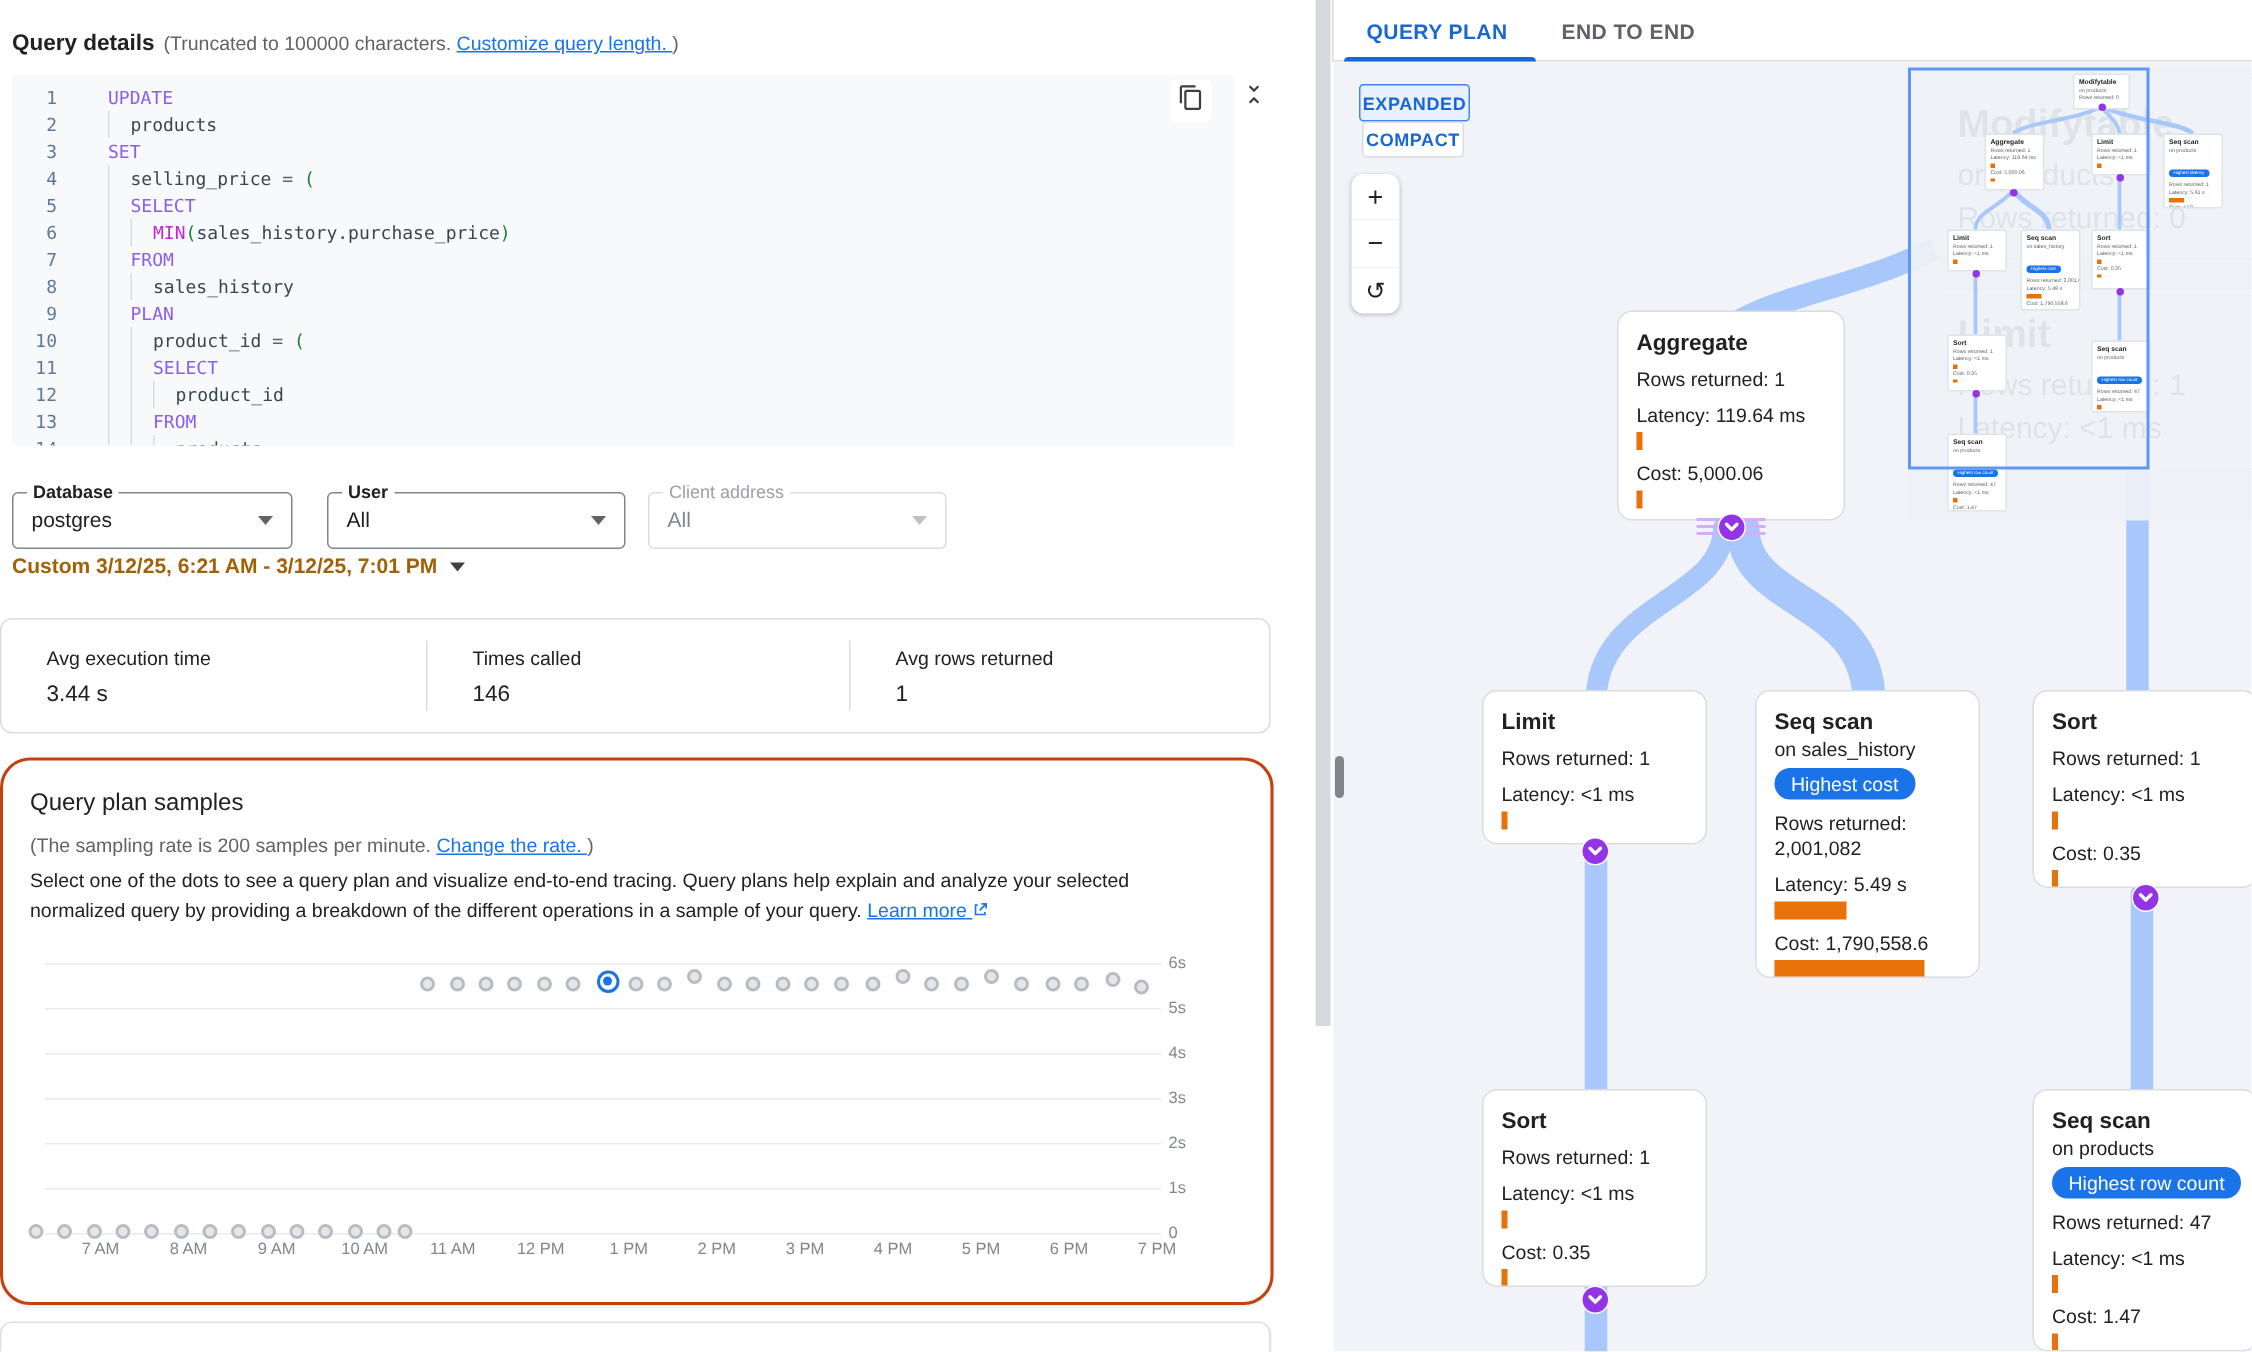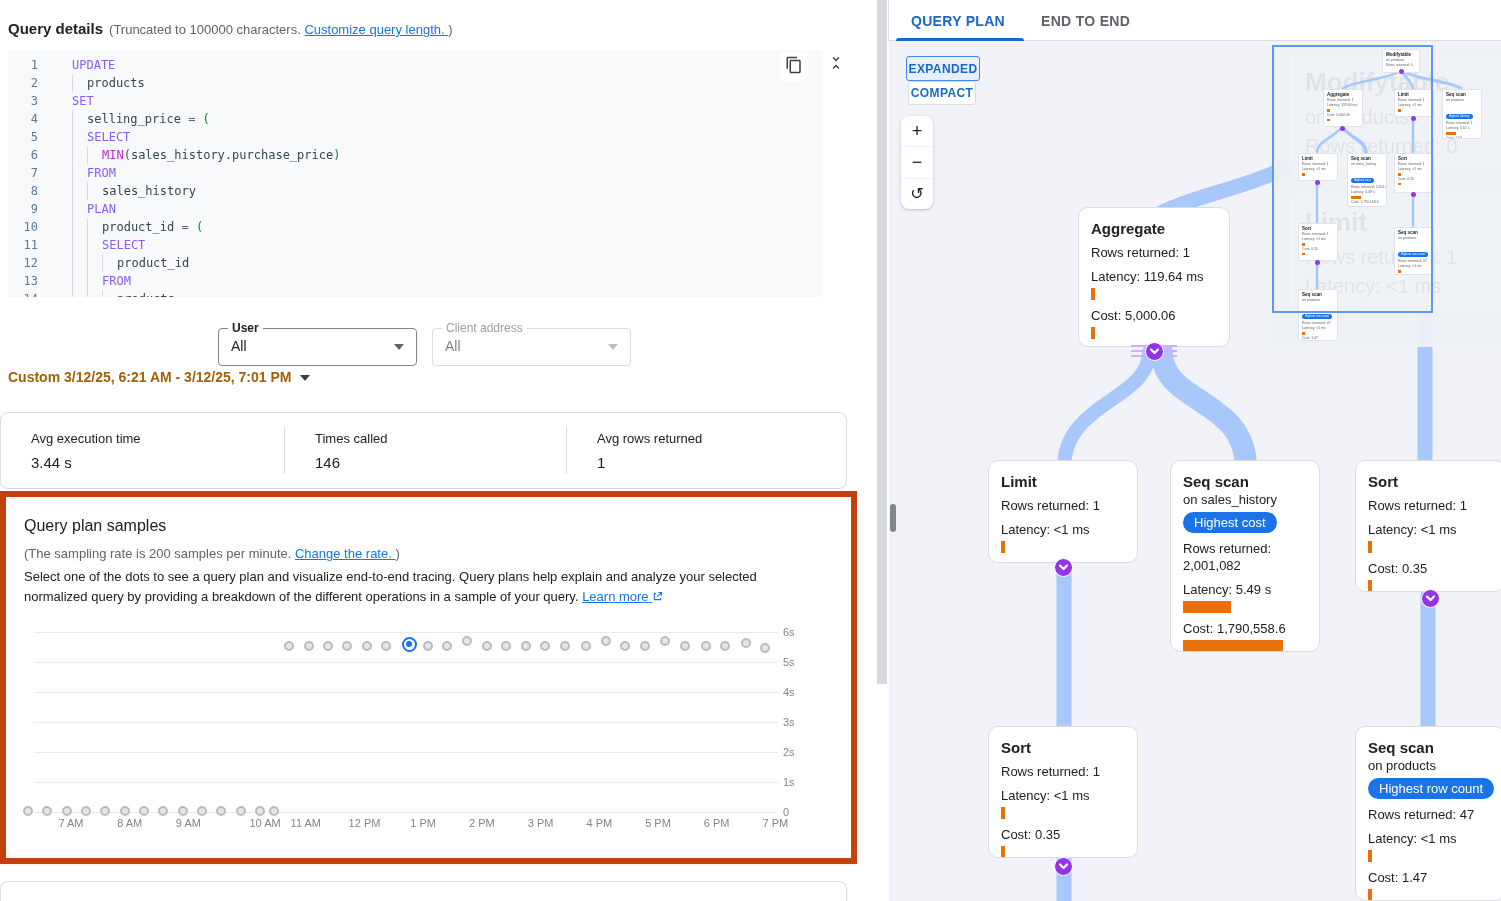--- a/index.html
+++ b/index.html
@@ -34,21 +34,21 @@
   #date-range{left:8px;top:369px;font-size:14px;font-weight:bold;color:#a16207;cursor:pointer}
   #date-range .caret2{display:inline-block;margin-left:8px;width:0;height:0;border-left:5px solid transparent;
         border-right:5px solid transparent;border-top:6px solid #3c4043;vertical-align:middle}
   
   #stats-card{left:0;top:412px;width:845px;height:75px;background:#fff;border:1px solid #dadce0;border-radius:8px;display:flex}
   .stat{padding:18px 0 0 30px;box-sizing:border-box}
   .stat .slabel{font-size:13px;color:#202124}
   .stat .sval{font-size:15px;color:#202124;margin-top:8px}
   .sdiv{width:1px;background:#dadce0;margin:14px 0}
   
-  #samples-card{left:0;top:491px;width:845px;height:361px;background:#fff;border:6px solid #c2410c;border-radius:0;
+  #samples-card{left:0;top:505px;width:845px;height:361px;background:#fff;border:2px solid #c2410c;border-radius:20px;
                 box-shadow:0 1px 2px rgba(60,64,67,.1)}
   #samples-title{position:absolute;left:18px;top:20px;font-size:16px;color:#202124}
   #rate-line{position:absolute;left:18px;top:49px;font-size:13px;color:#5f6368;white-space:nowrap}
   #samples-desc{position:absolute;left:18px;top:70px;width:795px;font-size:13px;color:#202124;line-height:20px}
   .gline{position:absolute;height:1px;background:#e8eaec}
   .ylab{position:absolute;font-size:11px;color:#80868b}
   .xlab{position:absolute;font-size:11px;color:#80868b;transform:translateX(-50%)}
   .dot{position:absolute;width:10px;height:10px;border-radius:50%;background:#e4e6e9;border:2px solid #b8bcc2;
        box-sizing:border-box;cursor:pointer}
   .dotsel{position:absolute;width:15px;height:15px;border-radius:50%;border:2px solid #1a73e8;background:#fff;
@@ -133,20 +133,25 @@
     </span>
   </div>
   <div class="abs" id="collapse-btn">
     <span>
       <svg width="18" height="18" viewBox="0 0 24 24" fill="#3c4043">
           <path d="M7.41 18.59 8.83 20 12 16.83 15.17 20l1.41-1.41L12 14l-4.59 4.59zm9.18-13.18L15.17 4 12 7.17 8.83 4 7.41 5.41 12 10l4.59-4.59z"></path>
         </svg>
     </span>
   </div>
 
+  <div class="abs field" style="left:8px;width:185px">
+    <span class="flabel">Database</span>
+    <span class="fvalue">postgres</span>
+    <span class="caret"></span>
+  </div>
   <div class="abs field" style="left:218px;width:197px">
     <span class="flabel">User</span>
     <span class="fvalue">All</span>
     <span class="caret"></span>
   </div>
   <div class="abs field disabled" style="left:432px;width:197px">
     <span class="flabel">Client address</span>
     <span class="fvalue">All</span>
     <span class="caret"></span>
   </div>
@@ -194,21 +199,21 @@
         <div class="ylab" style="left: 777px; top: 219px;">3s</div>
         <div class="gline" style="left: 28px; top: 255px; width: 744px;"></div>
         <div class="ylab" style="left: 777px; top: 249px;">2s</div>
         <div class="gline" style="left: 28px; top: 285px; width: 744px;"></div>
         <div class="ylab" style="left: 777px; top: 279px;">1s</div>
         <div class="gline" style="left: 28px; top: 315px; width: 744px;"></div>
         <div class="ylab" style="left: 777px; top: 309px;">0</div>
         <div class="xlab" style="left: 65px; top: 320px;">7 AM</div>
         <div class="xlab" style="left: 123.7px; top: 320px;">8 AM</div>
         <div class="xlab" style="left: 182.4px; top: 320px;">9 AM</div>
-        <div class="xlab" style="left: 241.1px; top: 320px; margin-left: 18px;">10 AM</div>
+        <div class="xlab" style="left: 241.1px; top: 320px;">10 AM</div>
         <div class="xlab" style="left: 299.8px; top: 320px;">11 AM</div>
         <div class="xlab" style="left: 358.5px; top: 320px;">12 PM</div>
         <div class="xlab" style="left: 417.2px; top: 320px;">1 PM</div>
         <div class="xlab" style="left: 475.9px; top: 320px;">2 PM</div>
         <div class="xlab" style="left: 534.6px; top: 320px;">3 PM</div>
         <div class="xlab" style="left: 593.3px; top: 320px;">4 PM</div>
         <div class="xlab" style="left: 652px; top: 320px;">5 PM</div>
         <div class="xlab" style="left: 710.7px; top: 320px;">6 PM</div>
         <div class="xlab" style="left: 769.4px; top: 320px;">7 PM</div>
         <div class="dot" style="left: 17.149px; top: 308.5px;"></div>

